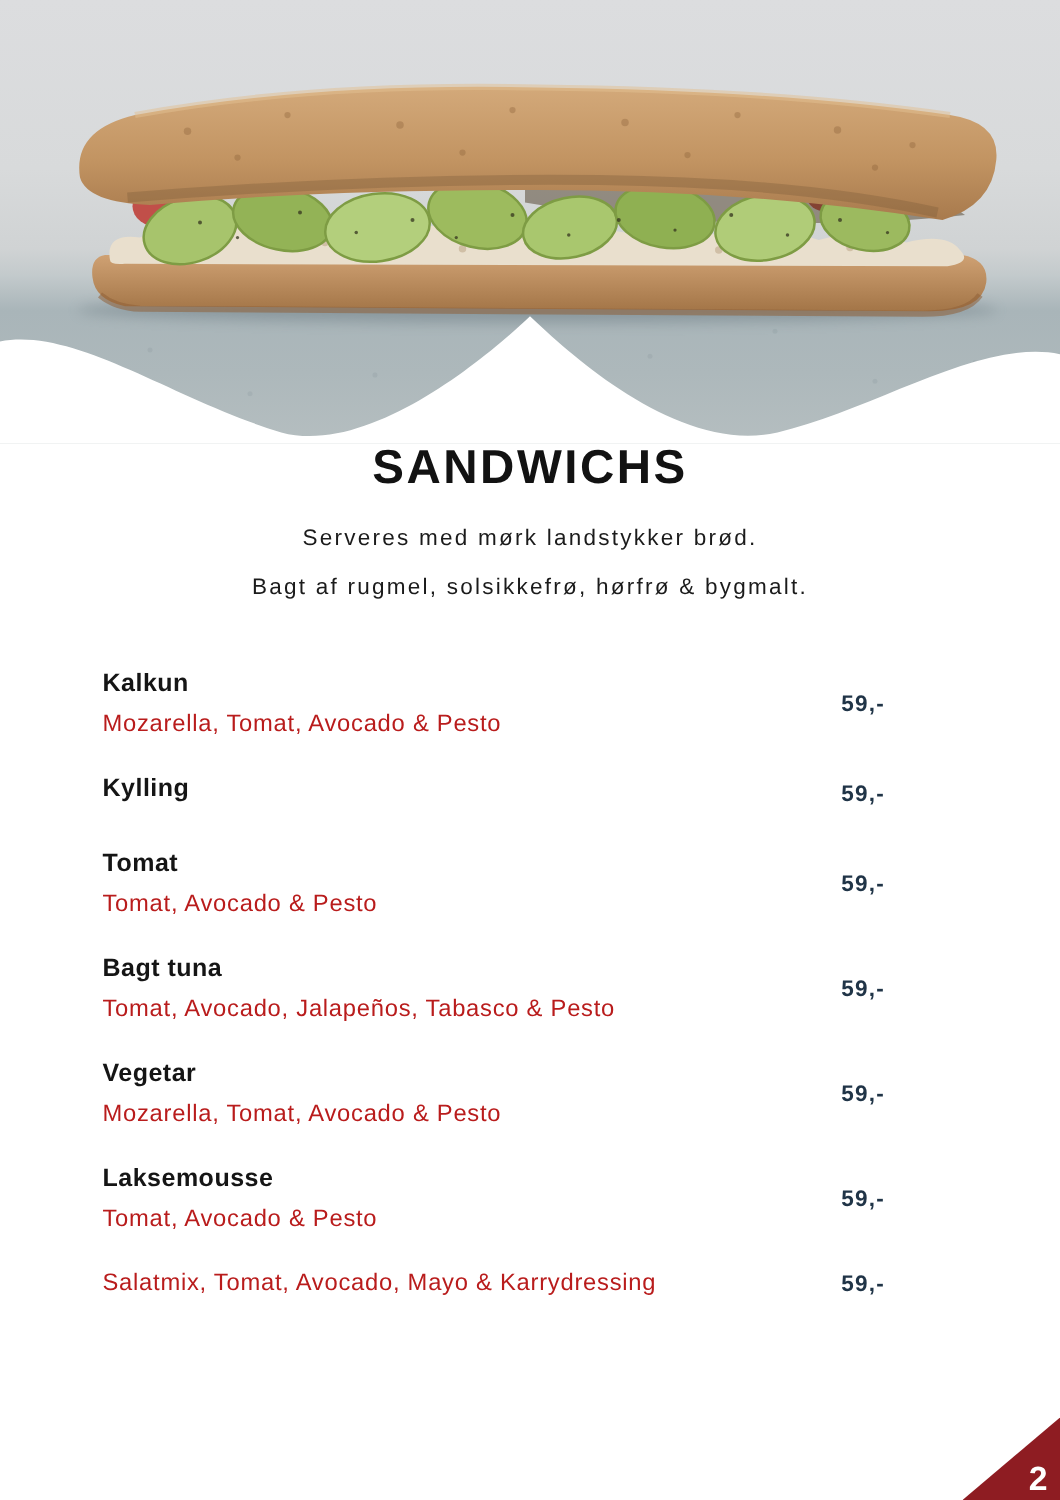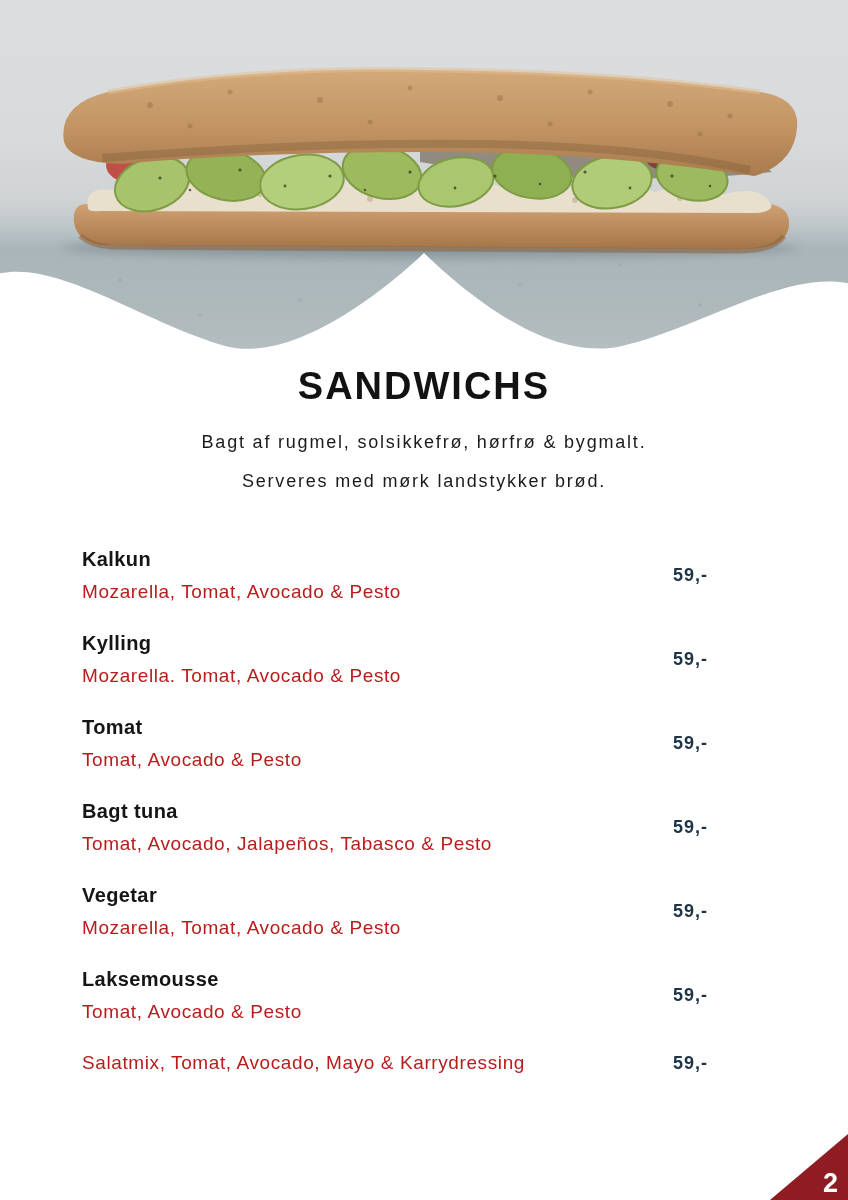--- a/index.html
+++ b/index.html
@@ -27,21 +27,20 @@
       #dcdddf 0%, #d8dadb 38%, #d0d3d4 56%,
       #c3cacc 62%, #a9b5b9 70%, #adb8bb 84%, #b5bec0 100%);
   }
   .hero svg{display:block;}
   .sandwich{position:absolute;inset:0;width:100%;height:100%;}
   .wave{position:absolute;left:0;bottom:-1px;width:100%;height:111px;}
 
   
   .title-block{text-align:center;}
   .page-title{
-    margin-top:12px;
     font-size:38px;
     line-height:1;
     font-weight:800;
     letter-spacing:2px;
     color:#121212;
   }
   .subtitle{
     margin-top:18px;
     font-size:18px;
     line-height:39px;
@@ -203,39 +202,38 @@
     </svg>
 
     <svg class="wave" viewBox="0 0 848 110" preserveAspectRatio="none" aria-hidden="true">
       <path d="M0,28 C60,16 140,75 225,100 C295,119 390,40 424,8 C458,40 545,118 622,100 C698,83 785,25 848,38 L848,110 L0,110 Z" fill="#ffffff"></path>
     </svg>
   </div>
 
   <div class="title-block">
     <h1 class="page-title">SANDWICHS</h1>
     <div class="subtitle">
+      <div>Serveres med mørk landstykker brød.</div>
       <div>Bagt af rugmel, solsikkefrø, hørfrø &amp; bygmalt.</div>
-      <div>Serveres med mørk landstykker brød.</div>
     </div>
   </div>
 
   <div class="menu">
 
     <div class="row">
       <div class="item-text">
         <div class="item-name">Kalkun</div>
         <div class="item-desc">Mozarella, Tomat, Avocado &amp; Pesto</div>
       </div>
       <div class="item-price">59,-</div>
     </div>
 
     <div class="row">
       <div class="item-text">
         <div class="item-name">Kylling</div>
-        <div class="item-desc">Mozarella. Tomat, Avocado &amp; Pesto</div>
       </div>
       <div class="item-price">59,-</div>
     </div>
 
     <div class="row">
       <div class="item-text">
         <div class="item-name">Tomat</div>
         <div class="item-desc">Tomat, Avocado &amp; Pesto</div>
       </div>
       <div class="item-price">59,-</div>

